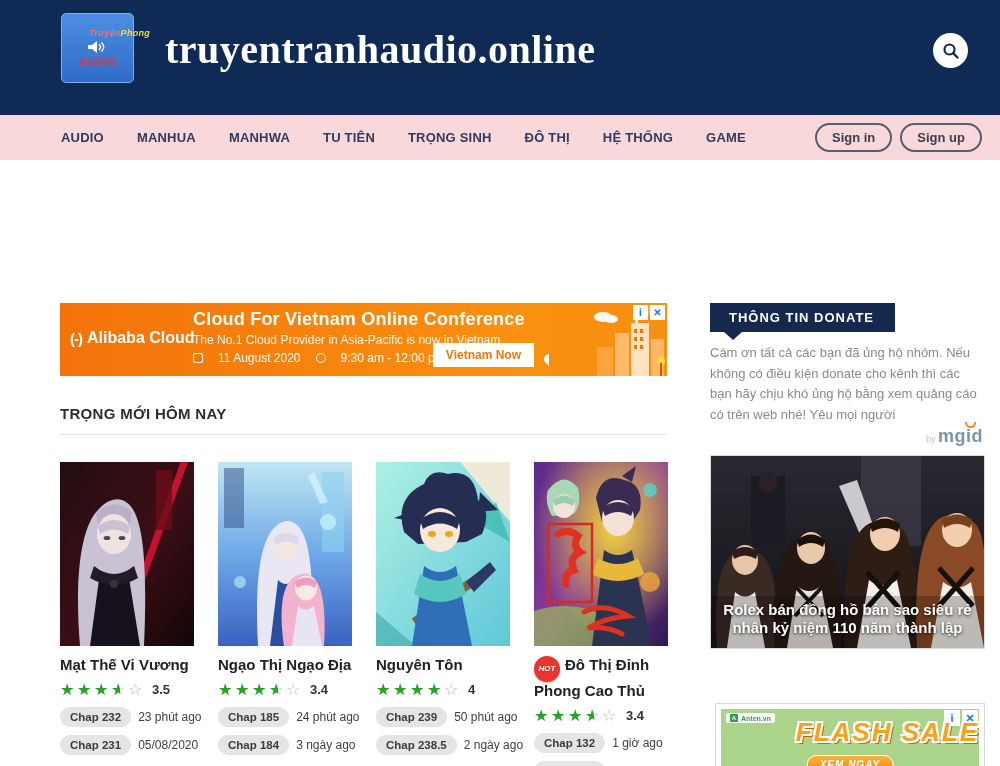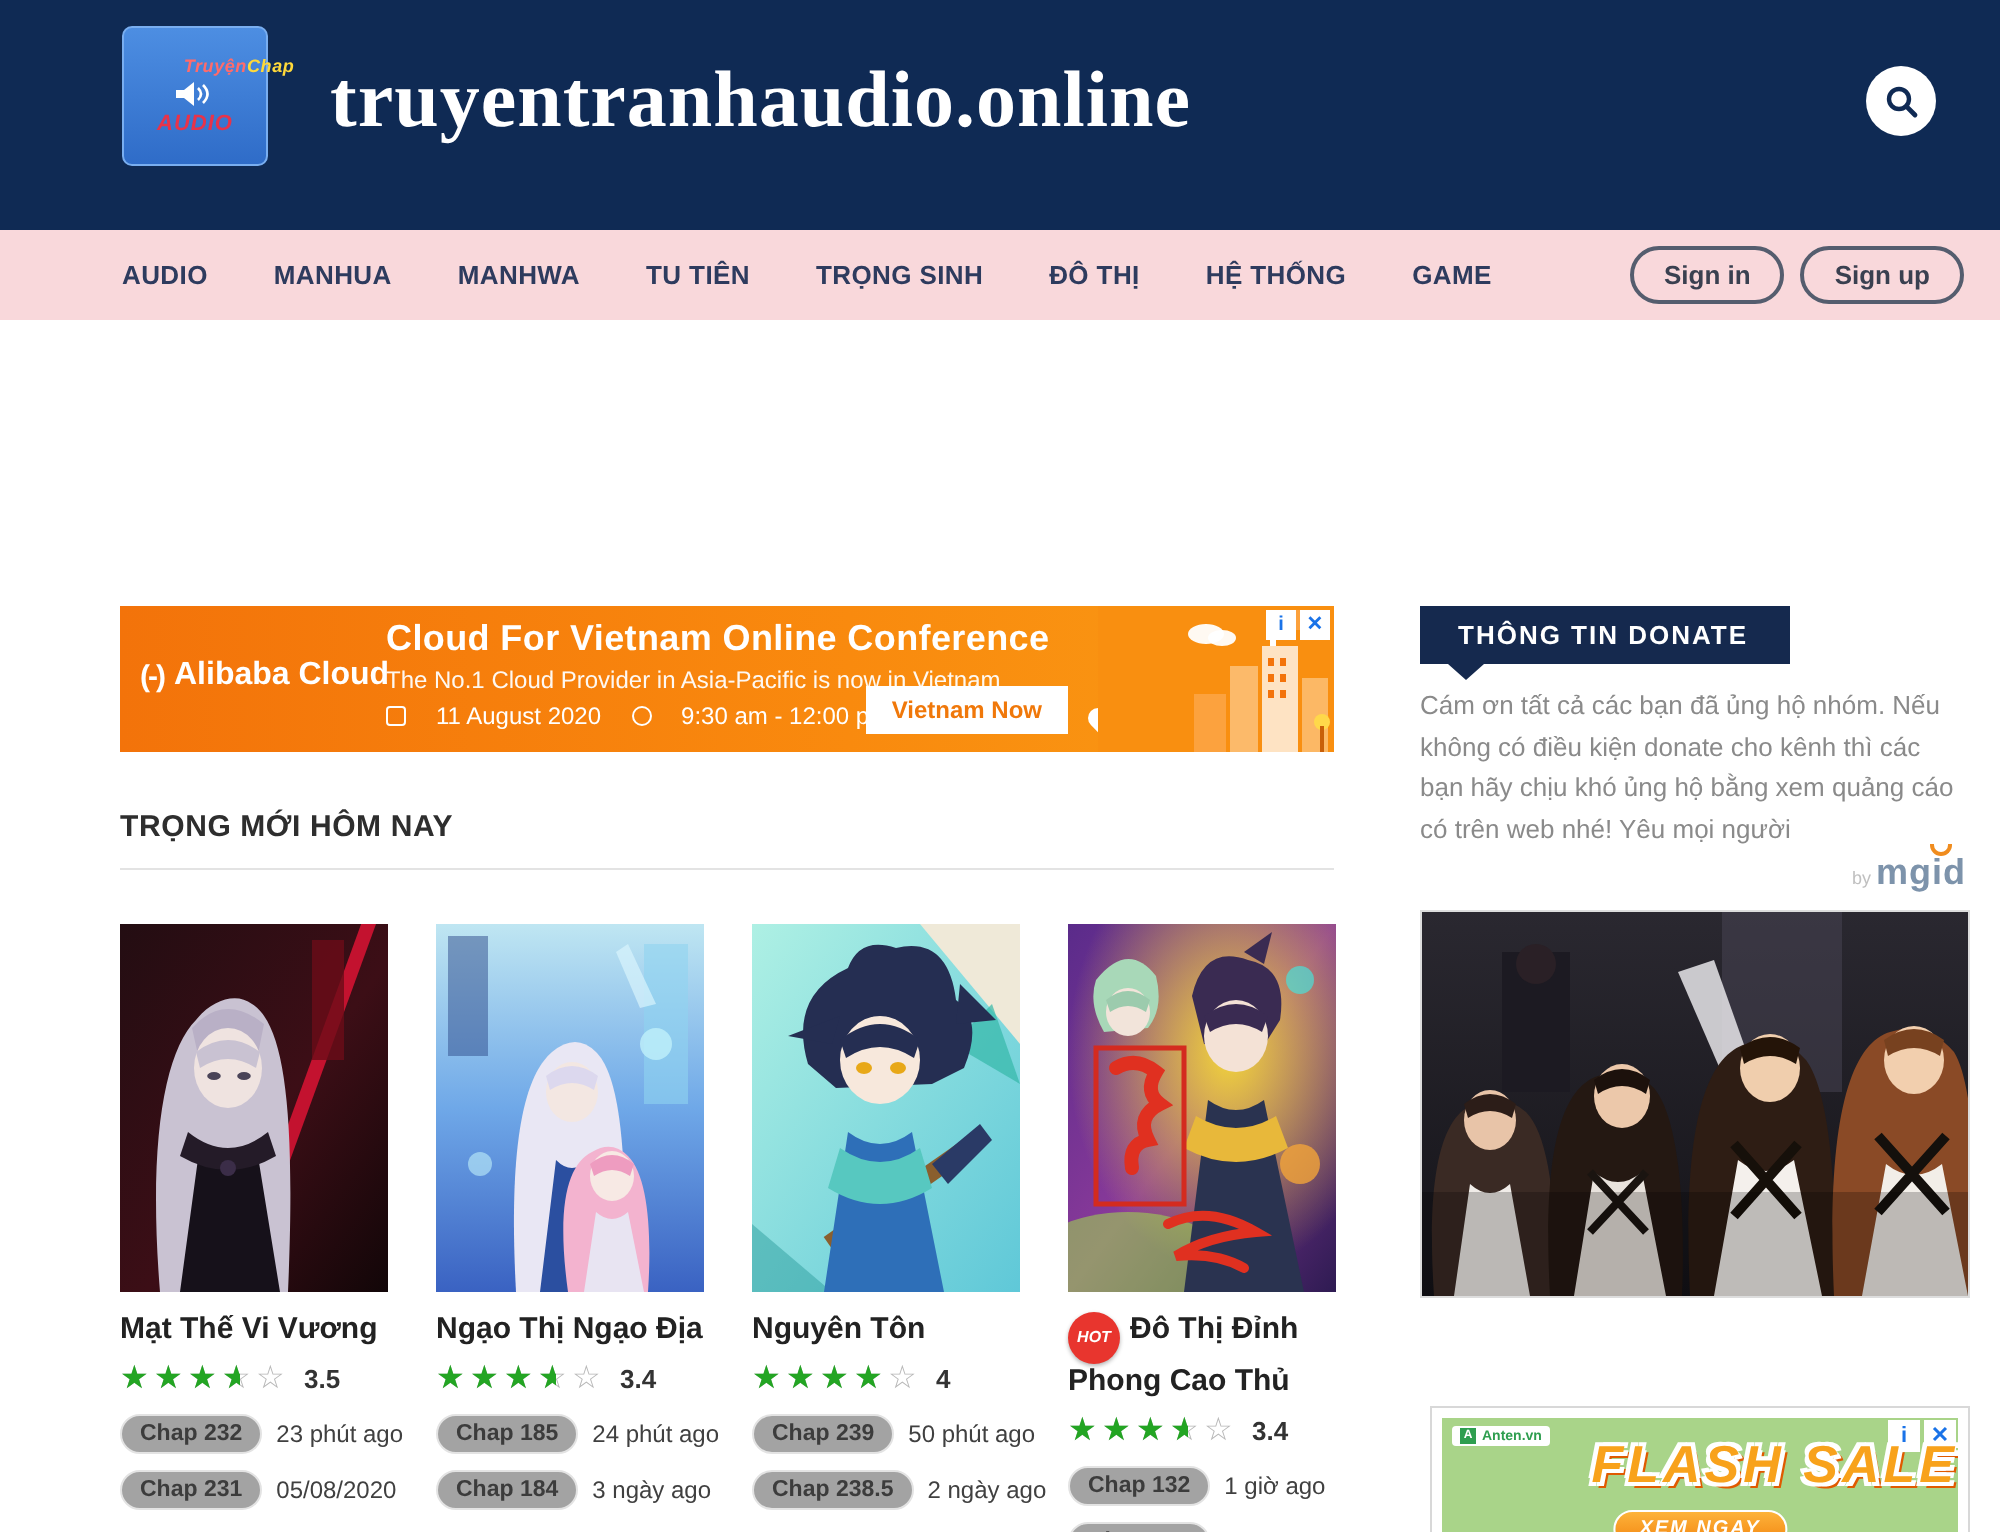--- a/index.html
+++ b/index.html
@@ -67,21 +67,21 @@
   .hot-badge { display:inline-block; vertical-align:top; width:26px; height:26px; border-radius:50%;
                background:#e8352e; color:#fff; font-size:8px; font-weight:bold; text-align:center;
                line-height:26px; margin-right:5px; font-style:italic; box-shadow:0 1px 2px rgba(0,0,0,.3); }
   .rating-row { margin-top:5px; display:flex; align-items:center; gap:7px; }
   .stars { display:inline-flex; }
   .star { position:relative; display:inline-block; width:17px; font-size:16px; line-height:1.2; }
   .star-base { color:#b8b8b8; }
   .star-fill { position:absolute; left:0; top:0; overflow:hidden; color:#23a523; white-space:nowrap; }
   .rating-num { font-size:13px; font-weight:bold; color:#333; }
   .chap-row { margin-top:8px; display:flex; align-items:center; gap:7px; white-space:nowrap; }
-  .chap-pill { background:#a3a3a3; border:1px solid #e3e3e3; border-radius:12px; padding:3px 9px;
+  .chap-pill { background:#e5e5e5; border:1px solid #e3e3e3; border-radius:12px; padding:3px 9px;
                font-size:11.5px; font-weight:bold; color:#3c3c3c; cursor:pointer; }
   .chap-time { font-size:12px; color:#404040; }
 
   
   .sidebar { position:absolute; left:710px; top:160px; width:275px; }
   .donate-ribbon { position:absolute; left:0; top:143px; background:#15294e; color:#fff; font-size:13px;
                    font-weight:bold; letter-spacing:1px; padding:7px 21px 7px 19px; }
   .donate-ribbon::after { content:""; position:absolute; left:14px; top:100%; width:0; height:0;
                           border-left:9px solid transparent; border-right:9px solid transparent;
                           border-top:8px solid #15294e; }
@@ -118,21 +118,21 @@
   .flash-ico { width:16px; height:16px; background:#fff; color:#1a73e8; font-size:11px; font-weight:bold;
                display:flex; align-items:center; justify-content:center; line-height:1; cursor:pointer; }
 </style>
 </head>
 <body>
 
 <div id="page">
 
   <div class="header">
     <div class="logo-box">
-      <div class="logo-line1"><span class="c1">Truyện</span><span class="c2">Chap</span></div>
+      <div class="logo-line1"><span class="c1">Truyện</span><span class="c2">Phong</span></div>
       <svg class="logo-speaker" viewBox="0 0 22 14">
         <polygon points="1,5 5,5 10,1 10,13 5,9 1,9" fill="#fff"></polygon>
         <path d="M12 4 q3 3 0 6 M14.5 2.5 q4.5 4.5 0 9" stroke="#fff" stroke-width="1.3" fill="none"></path>
       </svg>
       <div class="logo-line2">AUDIO</div>
     </div>
     <div class="site-title">truyentranhaudio.online</div>
     <div class="search-btn">
       <svg width="18" height="18" viewBox="0 0 18 18">
         <circle cx="7.5" cy="7.5" r="5" fill="none" stroke="#0f2a54" stroke-width="2.2"></circle>
@@ -433,20 +433,21 @@
         <path d="M146 192 l12 -68 q14 11 28 0 l14 68 Z" fill="#f4f0ec"></path>
         <path d="M156 116 l32 36 M188 116 l-32 36" stroke="#16100a" stroke-width="5"></path>
 
         <path d="M206 192 C202 104 214 66 234 60 q18 -6 32 10 c10 16 12 66 10 122 Z" fill="#8a4a26"></path>
         <ellipse cx="246" cy="74" rx="15" ry="17" fill="#f2cfae"></ellipse>
         <path d="M231 64 q15 -11 30 0 l-2 8 q-13 -8 -26 0 Z" fill="#77411f"></path>
         <path d="M220 192 l12 -66 q14 11 28 0 l13 66 Z" fill="#f2eee8"></path>
         <path d="M228 112 l34 38 M262 112 l-34 38" stroke="#14100c" stroke-width="5"></path>
         <rect x="0" y="140" width="273" height="52" fill="#000" opacity=".22"></rect>
       </svg>
+      <div class="native-caption">Rolex bán đồng hồ bản sao siêu rẻ nhân kỷ niệm 110 năm thành lập</div>
     </div>
 
     <div class="flash-ad">
       <div class="flash-inner">
         <div class="flash-brand">
           <span class="sq">A</span>
           <span class="nm">Anten.vn</span>
         </div>
         <div class="flash-ico-row">
           <div class="flash-ico">i</div>

